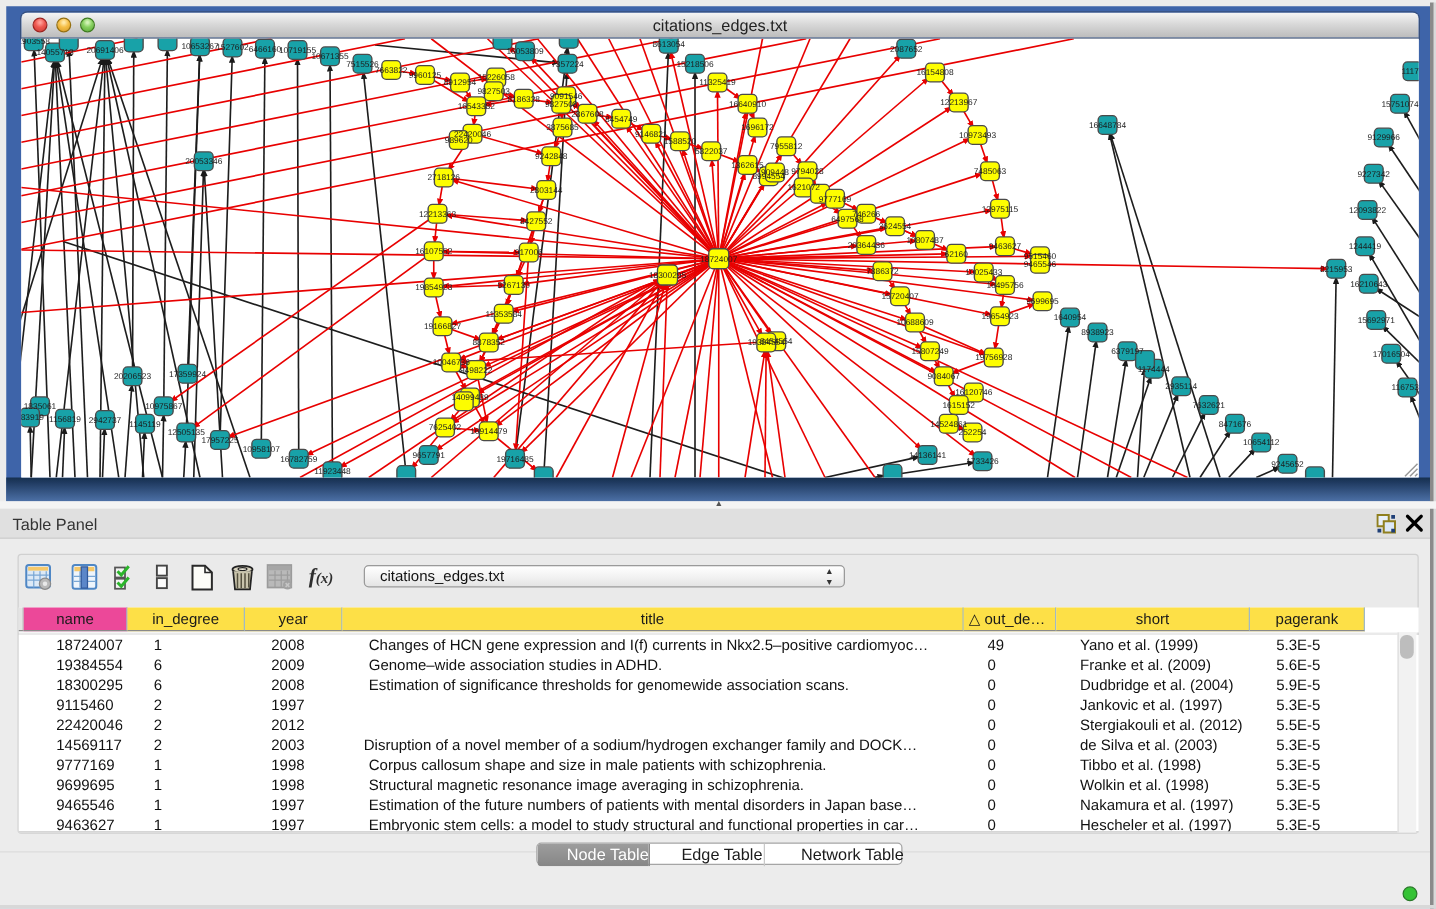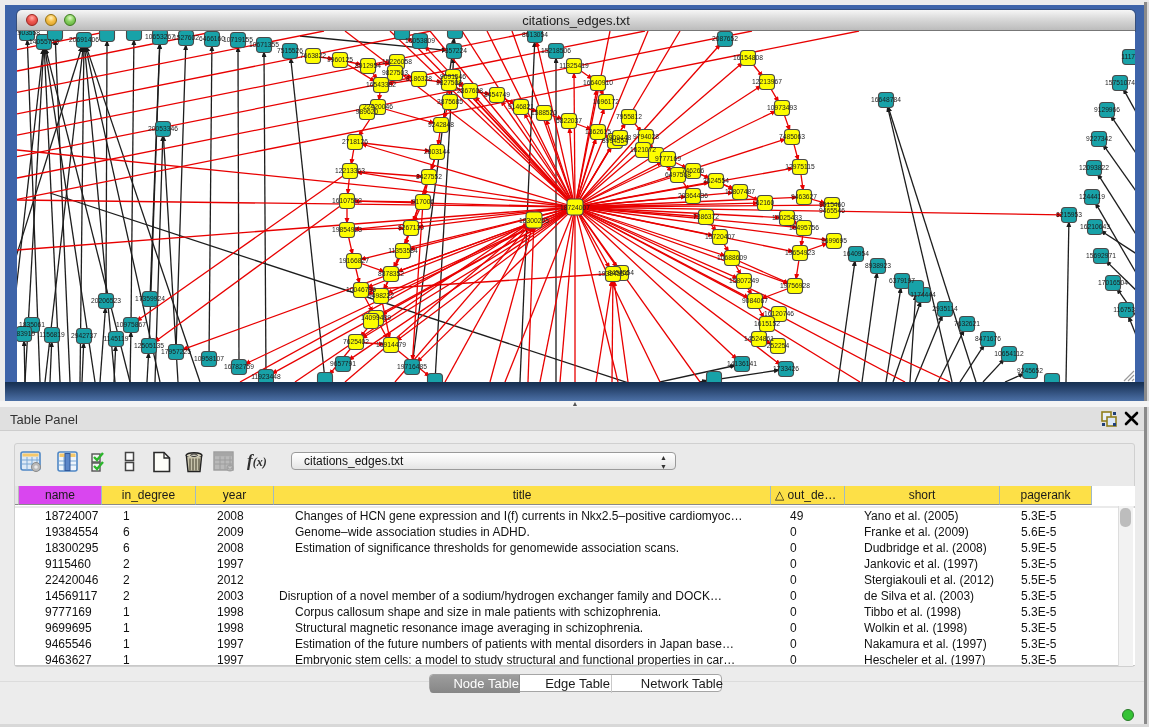--- a/index.html
+++ b/index.html
@@ -655,54 +655,54 @@
     <rect x="1" y="1" width="19" height="18" fill="#b9b9b9" stroke="#9b9b9b" stroke-width="1.4"></rect>
     <rect x="1.8" y="1.8" width="17.4" height="3.4" fill="#a6a6a6"></rect>
     <path d="M2 9 H19 M2 13 H19 M7 5.5 V18.5 M12 5.5 V18.5 M17 5.5 V18.5" stroke="#9d9d9d" stroke-width="1"></path>
     <circle cx="17" cy="17" r="3.6" fill="#a2a2a2"></circle>
     <path d="M15.5 15.5 L18.5 18.5 M18.5 15.5 L15.5 18.5" stroke="#c6c6c6" stroke-width="1.2"></path>
   </svg>
 <div class="ticon" style="left:247px;width:28px;height:22px;font-family:'Liberation Serif',serif;font-style:italic;font-weight:bold;color:#2e2e2e;font-size:17px;line-height:20px">f<span style="font-size:12px">(x)</span></div>
 <div id="dropdown">citations_edges.txt<span class="ar">▲<br>▼</span></div>
 <div id="thead">
  <div class="hc" style="left:0;width:4px;background:#e4e4e4;border-right:1px solid #bbb"></div>
- <div class="hc" style="left:4px;width:83px;background:#d946ef">name</div>
+ <div class="hc" style="left:4px;width:83px;background:#ec4899">name</div>
  <div class="hc" style="left:87px;width:94px">in_degree</div>
  <div class="hc" style="left:181px;width:78px">year</div>
  <div class="hc" style="left:259px;width:497px">title</div>
  <div class="hc" style="left:756px;width:74px;text-align:left;padding-left:4px">△ out_de…</div>
  <div class="hc" style="left:830px;width:155px">short</div>
  <div class="hc" style="left:985px;width:92px">pagerank</div>
 </div>
 <div id="tbody">
 <div class="row" style="top:0px">
       <span style="left:30px">18724007</span>
       <span style="left:108px">1</span>
       <span style="left:202px">2008</span>
       <span style="left:280px;width:488px">Changes of HCN gene expression and I(f) currents in Nkx2.5–positive cardiomyoc…</span>
       <span style="left:775px">49</span>
-      <span style="left:849px">Yano et al. (2005)</span>
+      <span style="left:849px">Yano et al. (1999)</span>
       <span style="left:1006px">5.3E-5</span>
     </div>
 <div class="row" style="top:16px">
       <span style="left:30px">19384554</span>
       <span style="left:108px">6</span>
       <span style="left:202px">2009</span>
       <span style="left:280px;width:488px">Genome–wide association studies in ADHD.</span>
       <span style="left:775px">0</span>
       <span style="left:849px">Franke et al. (2009)</span>
       <span style="left:1006px">5.6E-5</span>
     </div>
 <div class="row" style="top:32px">
       <span style="left:30px">18300295</span>
       <span style="left:108px">6</span>
       <span style="left:202px">2008</span>
       <span style="left:280px;width:488px">Estimation of significance thresholds for genomewide association scans.</span>
       <span style="left:775px">0</span>
-      <span style="left:849px">Dudbridge et al. (2008)</span>
+      <span style="left:849px">Dudbridge et al. (2004)</span>
       <span style="left:1006px">5.9E-5</span>
     </div>
 <div class="row" style="top:48px">
       <span style="left:30px">9115460</span>
       <span style="left:108px">2</span>
       <span style="left:202px">1997</span>
       <span style="left:775px">0</span>
       <span style="left:849px">Jankovic et al. (1997)</span>
       <span style="left:1006px">5.3E-5</span>
     </div>
@@ -711,21 +711,21 @@
       <span style="left:108px">2</span>
       <span style="left:202px">2012</span>
       <span style="left:775px">0</span>
       <span style="left:849px">Stergiakouli et al. (2012)</span>
       <span style="left:1006px">5.5E-5</span>
     </div>
 <div class="row" style="top:80px">
       <span style="left:30px">14569117</span>
       <span style="left:108px">2</span>
       <span style="left:202px">2003</span>
-      <span style="left:264px;width:488px">Disruption of a novel member of a sodium/hydrogen exchanger family and DOCK…</span>
+      <span style="left:276px;width:488px">Disruption of a novel member of a sodium/hydrogen exchanger family and DOCK…</span>
       <span style="left:775px">0</span>
       <span style="left:849px">de Silva et al. (2003)</span>
       <span style="left:1006px">5.3E-5</span>
     </div>
 <div class="row" style="top:96px">
       <span style="left:30px">9777169</span>
       <span style="left:108px">1</span>
       <span style="left:202px">1998</span>
       <span style="left:280px;width:488px">Corpus callosum shape and size in male patients with schizophrenia.</span>
       <span style="left:775px">0</span>

